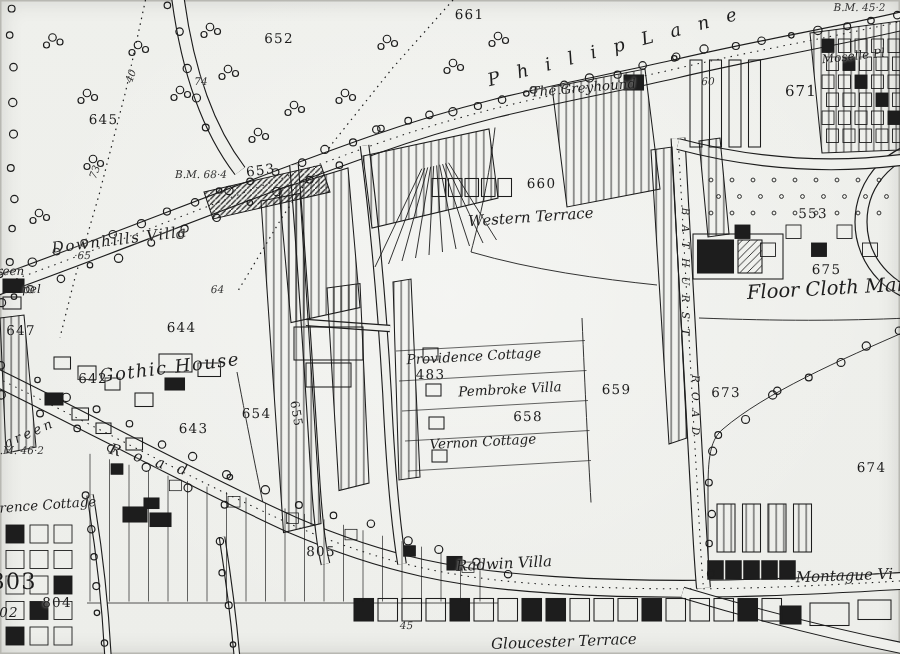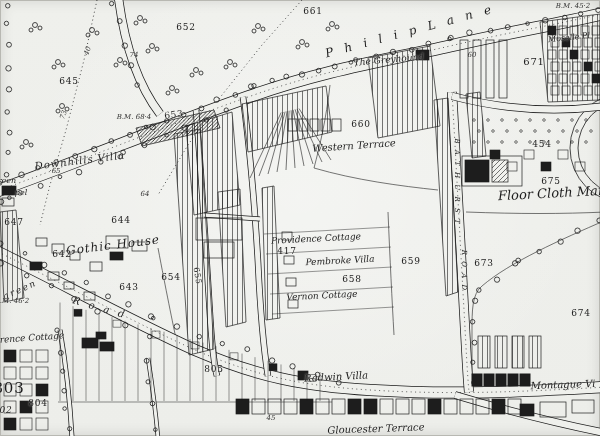--- a/index.html
+++ b/index.html
@@ -451,21 +451,21 @@
       </g>
   </svg>
 
   <div id="labels">
       <div class="lbl c-road" style="left: 410px; top: 31px; font-size: 12px; letter-spacing: 4px; --r: -15deg;">P h i l i p   L a n e</div>
       <div class="lbl c-it" style="left: 389px; top: 60px; font-size: 9px; --r: -5deg;">The Greyhound</div>
       <div class="lbl c-it" style="left: 354px; top: 146px; font-size: 10px; --r: -4deg;">Western Terrace</div>
       <div class="lbl c-it" style="left: 80px; top: 161px; font-size: 10px; letter-spacing: 1px; --r: -7deg;">Downhills Villa</div>
       <div class="lbl c-it" style="left: 113px; top: 245px; font-size: 12px; letter-spacing: 1px; --r: -7deg;">Gothic House</div>
       <div class="lbl c-it" style="left: 316px; top: 239px; font-size: 9px; --r: -3deg;">Providence Cottage</div>
-      <div class="lbl c-num" style="left: 287px; top: 251px; font-size: 9px; --r: 0deg;">417</div>
+      <div class="lbl c-num" style="left: 287px; top: 251px; font-size: 9px; --r: 0deg;">483</div>
       <div class="lbl c-it" style="left: 340px; top: 261px; font-size: 9px; --r: -3deg;">Pembroke Villa</div>
       <div class="lbl c-num" style="left: 352px; top: 279px; font-size: 9px; --r: 0deg;">658</div>
       <div class="lbl c-it" style="left: 322px; top: 296px; font-size: 9px; --r: -3deg;">Vernon Cottage</div>
       <div class="lbl c-num" style="left: 411px; top: 261px; font-size: 9px; --r: 0deg;">659</div>
       <div class="lbl c-it" style="left: 336px; top: 377px; font-size: 10px; --r: -3deg;">Radwin Villa</div>
       <div class="lbl c-it" style="left: 563px; top: 385px; font-size: 10px; --r: -2deg;">Montague Vi</div>
       <div class="lbl c-it" style="left: 376px; top: 429px; font-size: 10px; --r: -2deg;">Gloucester Terrace</div>
       <div class="lbl c-it" style="left: 569px; top: 38px; font-size: 8px; --r: -6deg;">Moselle Pl</div>
       <div class="lbl c-it" style="left: 552px; top: 193px; font-size: 13px; --r: -3deg;">Floor Cloth Man</div>
       <div class="lbl c-it" style="left: 32px; top: 338px; font-size: 9px; --r: -4deg;">rence Cottage</div>
@@ -480,21 +480,21 @@
       <div class="lbl c-num" style="left: 69px; top: 81px; font-size: 9px; --r: 0deg;">645</div>
       <div class="lbl c-num" style="left: 174px; top: 115px; font-size: 9px; --r: -8deg;">653</div>
       <div class="lbl c-num" style="left: 14px; top: 222px; font-size: 9px; --r: 0deg;">647</div>
       <div class="lbl c-num" style="left: 121px; top: 220px; font-size: 9px; --r: 0deg;">644</div>
       <div class="lbl c-num" style="left: 62px; top: 254px; font-size: 9px; --r: 0deg;">642</div>
       <div class="lbl c-num" style="left: 129px; top: 287px; font-size: 9px; --r: 0deg;">643</div>
       <div class="lbl c-num" style="left: 171px; top: 277px; font-size: 9px; --r: 0deg;">654</div>
       <div class="lbl c-num" style="left: 197px; top: 276px; font-size: 8px; --r: 80deg;">655</div>
       <div class="lbl c-num" style="left: 361px; top: 124px; font-size: 9px; --r: 0deg;">660</div>
       <div class="lbl c-num" style="left: 494px; top: 62px; font-size: 10px; margin-left: 40px; --r: 0deg;">671</div>
-      <div class="lbl c-num" style="left: 542px; top: 144px; font-size: 9px; --r: 0deg;">454</div>
+      <div class="lbl c-num" style="left: 542px; top: 144px; font-size: 9px; --r: 0deg;">553</div>
       <div class="lbl c-num" style="left: 484px; top: 263px; font-size: 9px; text-align: right; --r: 0deg;">673</div>
       <div class="lbl c-num" style="left: 581px; top: 313px; font-size: 9px; --r: 0deg;">674</div>
       <div class="lbl c-num" style="left: 551px; top: 181px; font-size: 9px; --r: 0deg;">675</div>
       <div class="lbl c-num" style="left: 9px; top: 388px; font-size: 15px; --r: 0deg;">803</div>
       <div class="lbl c-num" style="left: 38px; top: 403px; font-size: 9px; --r: 0deg;">804</div>
       <div class="lbl c-num" style="left: 6px; top: 410px; font-size: 9px; font-style: italic; --r: 0deg;">02</div>
       <div class="lbl c-num" style="left: 214px; top: 369px; font-size: 9px; --r: 0deg;">805</div>
       <div class="lbl c-bm" style="left: 134px; top: 117px; font-size: 7px; --r: 0deg;">B.M. 68·4</div>
       <div class="lbl c-bm" style="left: 573px; top: 6px; font-size: 7px; --r: 0deg;">B.M. 45·2</div>
       <div class="lbl c-bm" style="left: 12px; top: 301px; font-size: 7px; --r: 0deg;">B.M. 46·2</div>

